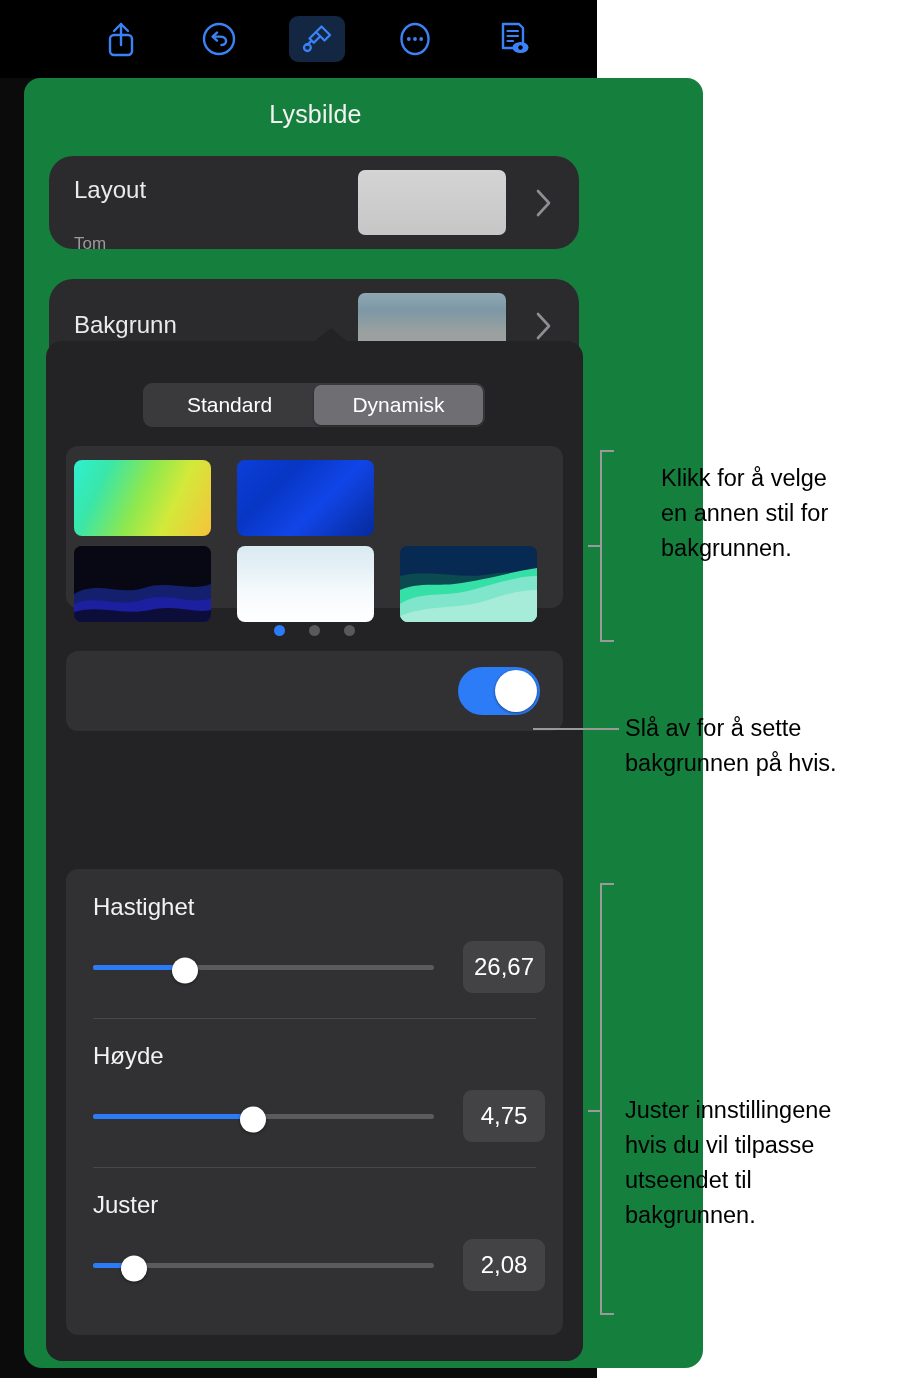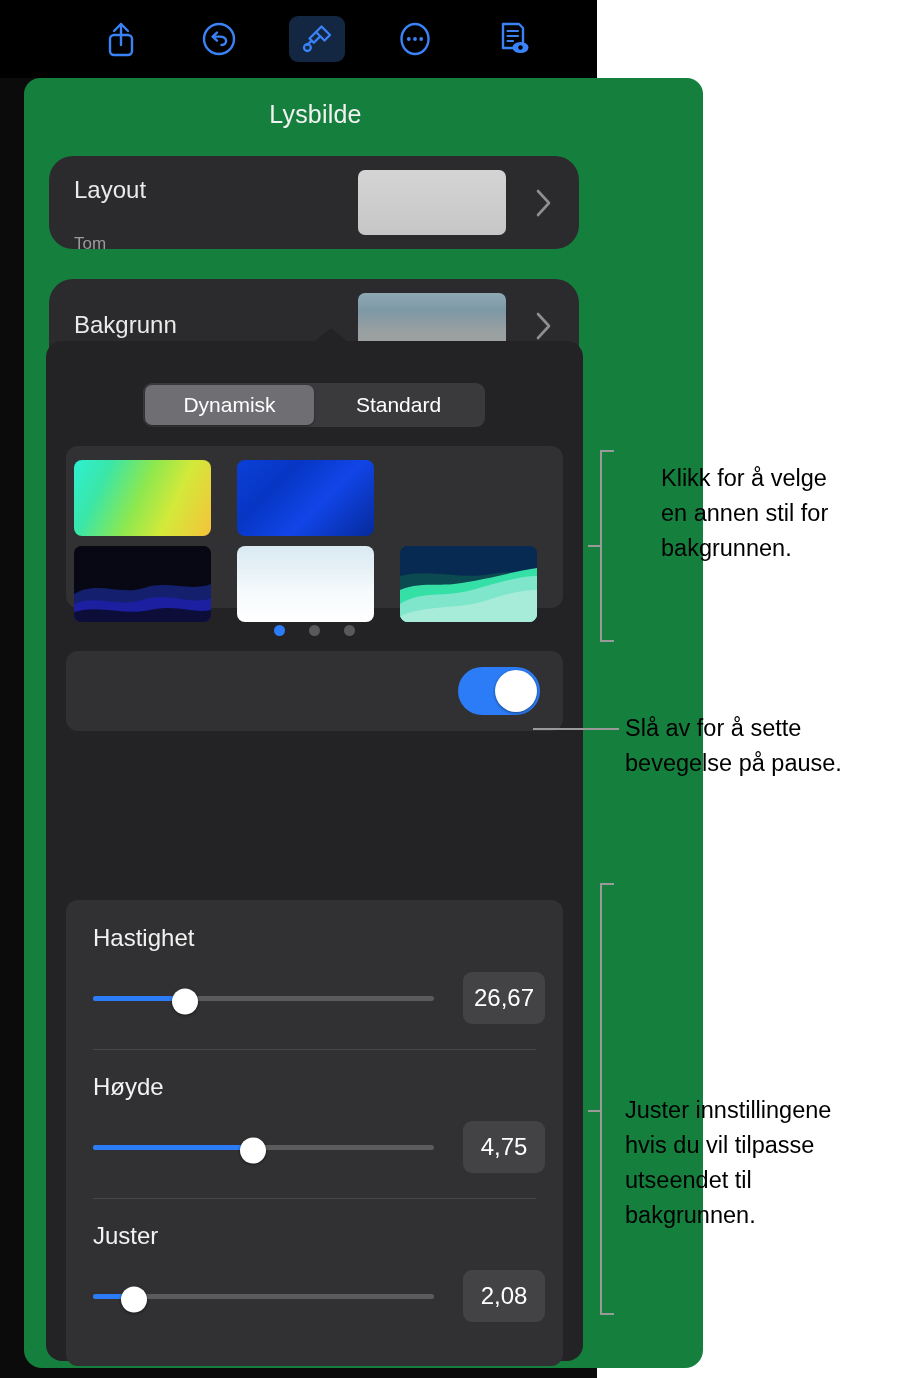--- a/index.html
+++ b/index.html
@@ -146,21 +146,21 @@
     background:linear-gradient(90deg,#cfdcec 0%,#dfe7f1 28%,#f7f6f8 58%,#f8f1f5 100%);
   }
   #colors-chev{
     position:absolute;right:26px;top:50%;transform:translateY(-50%);
     color:#8e8e93;
   }
 
   
   #sliders{
     position:absolute;left:20px;top:528px;width:497px;height:466px;
-    background:#313133;border-radius:12px;margin-top:31px;
+    background:#313133;border-radius:12px;
   }
   .slider-group{position:absolute;left:0;width:497px;}
   .sg-label{
     position:absolute;left:27px;top:0;color:#f2f2f2;font-size:24px;
   }
   .track{
     position:absolute;left:27px;width:341px;height:5px;border-radius:3px;
     background:#5b5b5e;
   }
   .track-fill{position:absolute;left:0;top:0;height:5px;border-radius:3px;background:#2b7cf6;}
@@ -277,22 +277,22 @@
         <svg class="chev-svg" width="18" height="30" viewBox="0 0 18 30" fill="none">
           <path d="M3 3 L14 15 L3 27" stroke="#8e8e93" stroke-width="2.6" stroke-linecap="round" stroke-linejoin="round"></path>
         </svg>
       </div>
     </div>
 
     <div id="popover">
       <div id="pop-arrow"></div>
 
       <div id="segmented">
+        <div class="seg">Standard</div>
         <div class="seg on">Dynamisk</div>
-        <div class="seg">Standard</div>
       </div>
 
       <div id="gallery">
         <div class="thumb t-c0" style="background:linear-gradient(115deg,#2ef0d2 0%,#3ae6a8 22%,#8ee84e 48%,#d3e93a 70%,#f5c33a 100%);"></div>
         <div class="thumb t-c1" style="background:linear-gradient(135deg,#0b3fd8 0%,#0736c4 30%,#1145e8 60%,#052a9a 100%);"></div>
         <div class="thumb t-c2" style="background:linear-gradient(120deg,#ff4de6 0%,#f03cf0 35%,#c martin 0%,#a44bf5 75%,#8b4ff8 100%);"></div>
 
         <div class="thumb t-c0 t-r1" style="background:#0a0a18;">
           <svg width="137" height="76" viewBox="0 0 137 76" preserveAspectRatio="none">
             <rect width="137" height="76" fill="#080814"></rect>
@@ -371,21 +371,21 @@
   <div class="br-h" style="left:600px;top:450px;width:14px;"></div>
   <div class="br-h" style="left:600px;top:640px;width:14px;"></div>
   <div class="br-h" style="left:588px;top:545px;width:14px;"></div>
 </div>
 <div class="callout-text" style="left:625px;top:461px;width:275px;margin-left:36px;">Klikk for å velge
 en annen stil for
 bakgrunnen.</div>
 
 <div id="leader-toggle"></div>
 <div class="callout-text" style="left:625px;top:711px;width:295px;">Slå av for å sette
-bevegelse på pause.</div>
+bakgrunnen på hvis.</div>
 
 <div class="bracket">
   <div class="br-v" style="left:600px;top:883px;height:432px;"></div>
   <div class="br-h" style="left:600px;top:883px;width:14px;"></div>
   <div class="br-h" style="left:600px;top:1313px;width:14px;"></div>
   <div class="br-h" style="left:588px;top:1110px;width:14px;"></div>
 </div>
 <div class="callout-text" style="left:625px;top:1093px;width:285px;">Juster innstillingene
 hvis du vil tilpasse
 utseendet til

